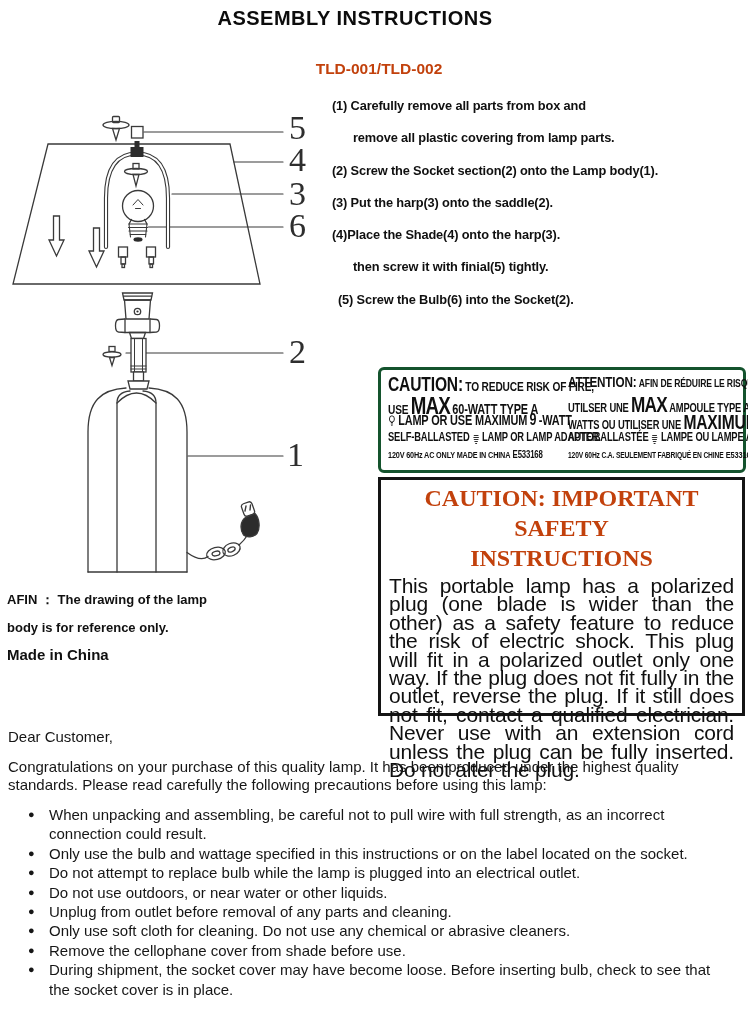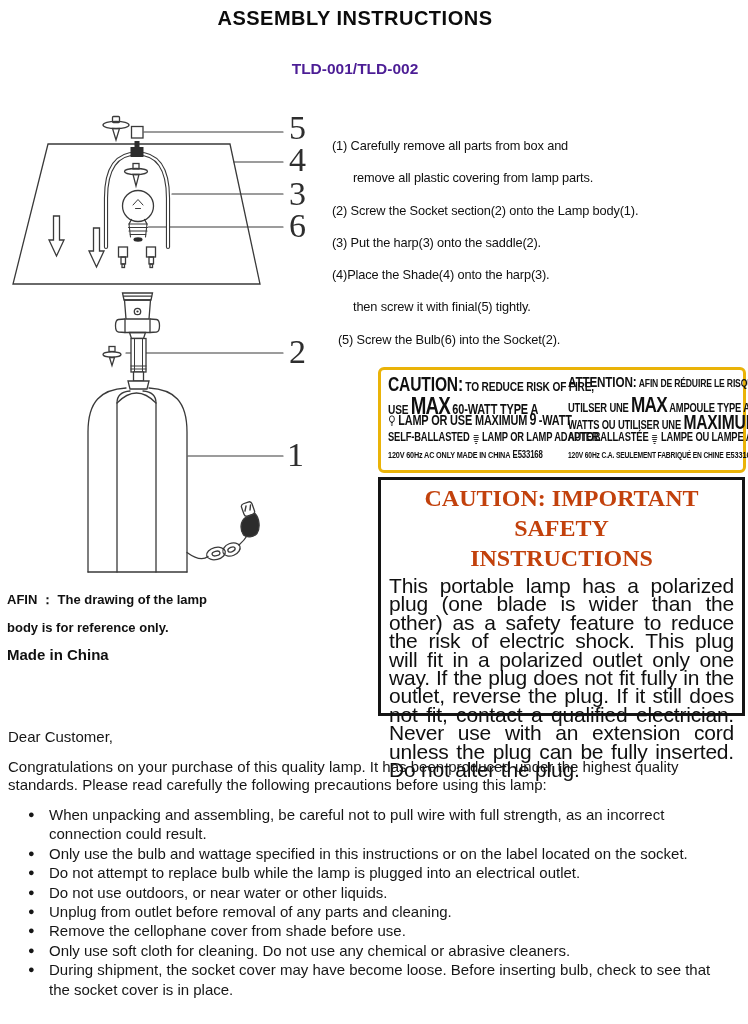--- a/index.html
+++ b/index.html
@@ -1,32 +1,32 @@
 <!DOCTYPE html>
 <html><head>
 <meta charset="utf-8">
 <style>
   html,body{margin:0;padding:0;background:#fff;}
   body{width:748px;height:1024px;position:relative;font-family:"Liberation Sans",sans-serif;color:#141414;overflow:hidden;}
   .page{position:absolute;inset:0;background:#fff;}
 
   .title{position:absolute;top:7px;left:0;width:710px;text-align:center;font-size:20px;font-weight:bold;letter-spacing:.5px;color:#0c0c0c;}
-  .model{position:absolute;top:60px;left:0;width:710px;text-align:center;font-size:15.5px;font-weight:bold;color:#4c1d95;}
+  .model{position:absolute;top:60px;left:0;width:710px;text-align:center;font-size:15.5px;font-weight:bold;color:#c2410c;padding-left:24px;}
 
   .diagram{position:absolute;left:0;top:100px;width:330px;height:492px;}
   .diagram svg{position:absolute;left:0;top:0;}
   .callout{position:absolute;font-family:"Liberation Serif",serif;font-size:34px;line-height:1;color:#2e2e2e;}
 
-  .steps{position:absolute;left:332px;top:98px;width:414px;font-weight:normal;font-size:12.8px;letter-spacing:-.15px;color:#101010;margin-top:40px;}
+  .steps{position:absolute;left:332px;top:98px;width:414px;font-weight:bold;font-size:12.8px;letter-spacing:-.15px;color:#101010;}
   .steps p{margin:0 0 16.1px;line-height:16.2px;white-space:nowrap;}
   .steps .ind1{padding-left:21px;}
   .steps .ind2{padding-left:6px;}
   .steps .ind3{padding-left:10px;}
 
-  .label-box{position:absolute;left:378px;top:367px;width:362px;height:100px;border:3px solid #eab308;border-radius:6px;background:#fff;}
+  .label-box{position:absolute;left:378px;top:367px;width:362px;height:100px;border:3px solid #14532d;border-radius:6px;background:#fff;}
   .lcol{position:absolute;top:3px;transform:scaleX(.78);transform-origin:0 0;white-space:nowrap;font-weight:bold;letter-spacing:-.2px;color:#101010;}
   .lcol.en{left:7px;width:228px;}
   .lcol.fr{left:187px;width:232px;}
   .lrow{display:flex;align-items:baseline;gap:3px;height:19px;}
   .t24{font-size:24px;letter-spacing:-1px;}
   .t22{font-size:22px;letter-spacing:-1px;}
   .t20{font-size:20px;}
   .t16{font-size:16px;}
   .t15{font-size:15px;}
   .t14{font-size:14px;}
@@ -266,19 +266,19 @@
 
   <div class="customer">
     <p class="sal">Dear Customer,</p>
     <p class="intro">Congratulations on your purchase of this quality lamp. It has been produced under the highest quality standards. Please read carefully the following precautions before using this lamp:</p>
     <ul>
       <li>When unpacking and assembling, be careful not to pull wire with full strength, as an incorrect connection could result.</li>
       <li>Only use the bulb and wattage specified in this instructions or on the label located on the socket.</li>
       <li>Do not attempt to replace bulb while the lamp is plugged into an electrical outlet.</li>
       <li>Do not use outdoors, or near water or other liquids.</li>
       <li>Unplug from outlet before removal of any parts and cleaning.</li>
+      <li>Only use soft cloth for cleaning. Do not use any chemical or abrasive cleaners.</li>
       <li>Remove the cellophane cover from shade before use.</li>
-      <li>Only use soft cloth for cleaning. Do not use any chemical or abrasive cleaners.</li>
       <li>During shipment, the socket cover may have become loose. Before inserting bulb, check to see that the socket cover is in place.</li>
     </ul>
   </div>
 
 </div>
 
 </body></html>

